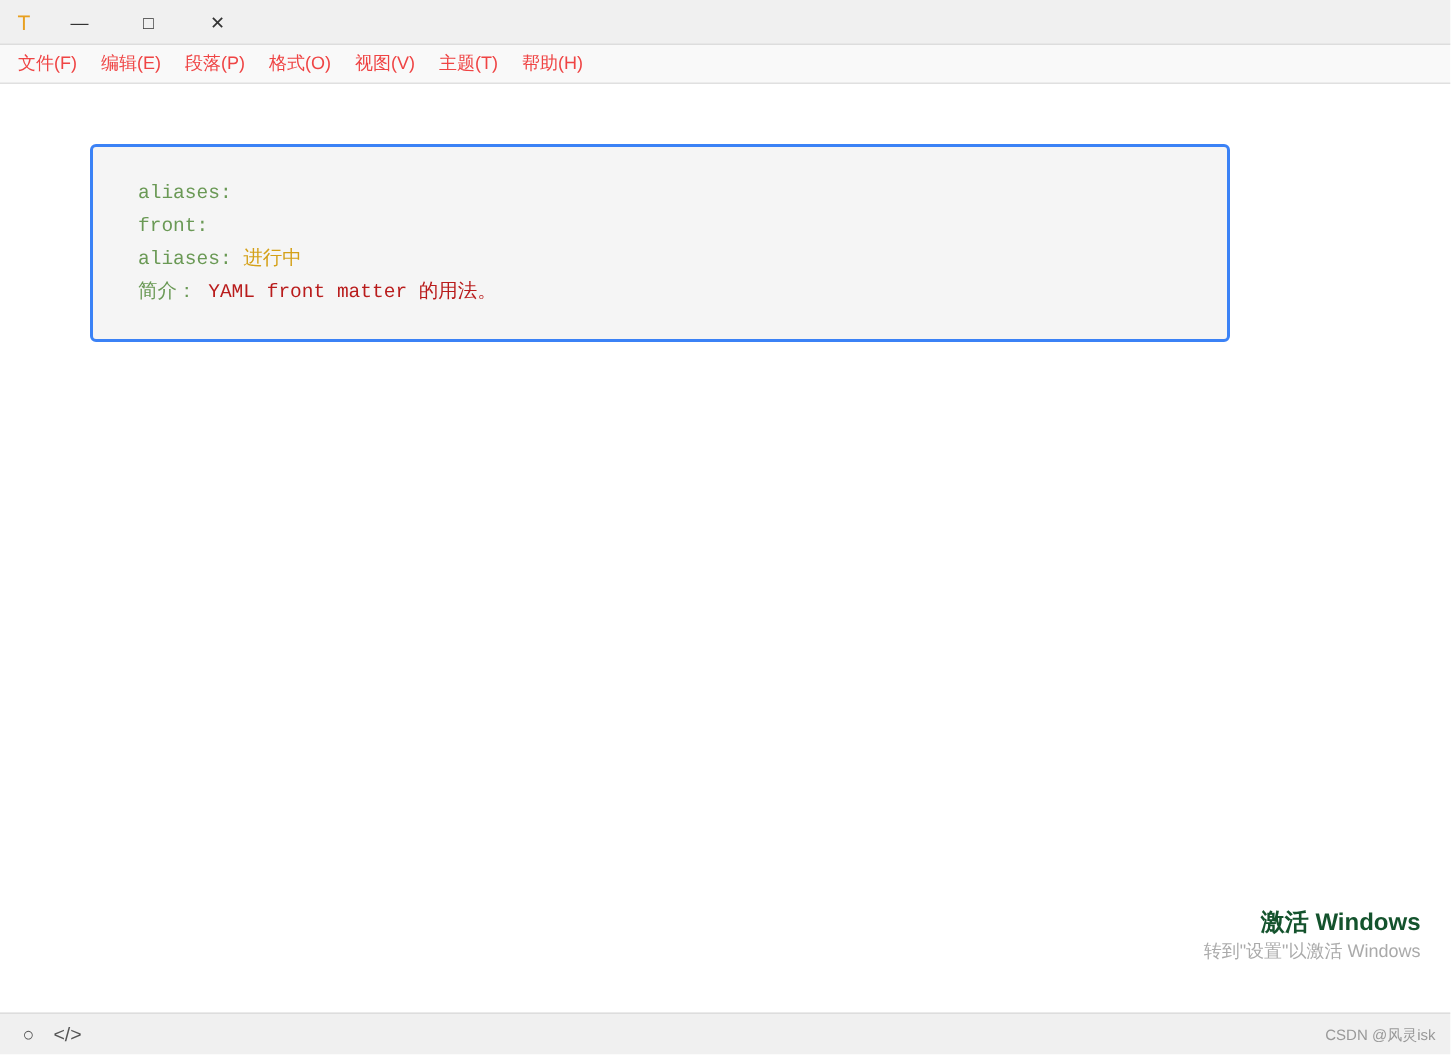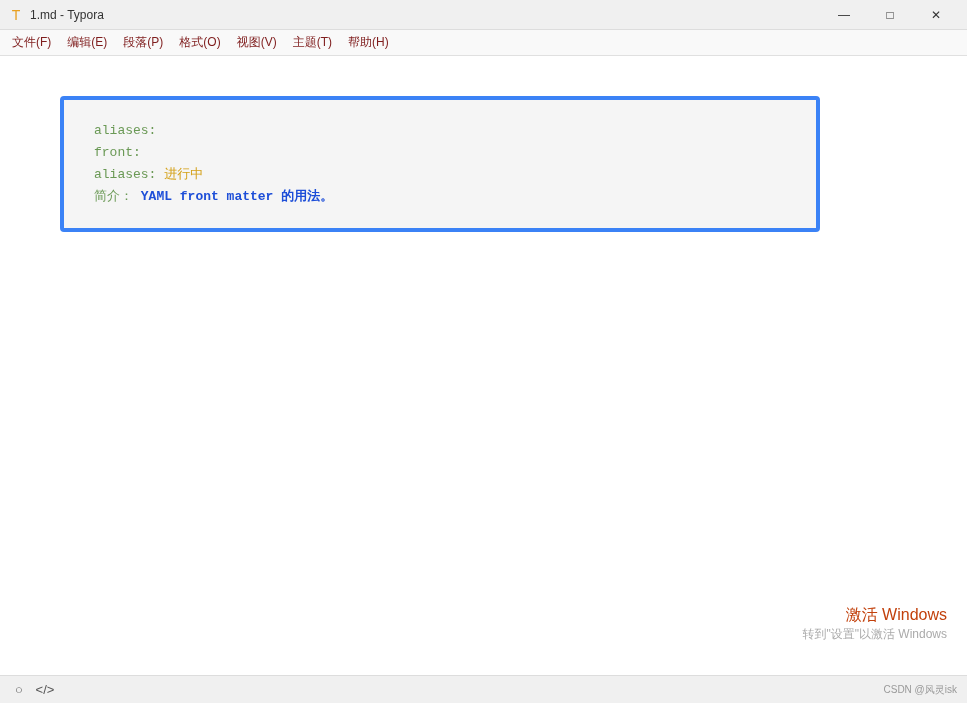--- a/index.html
+++ b/index.html
@@ -72,21 +72,21 @@
       display: flex;
       align-items: center;
       padding: 0 4px;
       border-bottom: 1px solid #e0e0e0;
       flex-shrink: 0;
     }
 
     .menu-item {
       padding: 7px 8px;
       font-size: 12px;
-      color: #7f1d1d;
+      color: #ef4444;
       cursor: pointer;
       border-radius: 2px;
     }
 
     
     .main-content {
       flex: 1;
       background: #ffffff;
       display: flex;
       flex-direction: column;
@@ -94,37 +94,36 @@
     }
 
     .editor-area {
       flex: 1;
       padding: 40px 60px;
       overflow-y: auto;
     }
 
     
     .yaml-block {
-      border: 4px solid #3b82f6;
+      border: 2px solid #3b82f6;
       border-radius: 4px;
       background: #f5f5f5;
       padding: 20px 30px;
       font-family: 'Courier New', Courier, monospace;
       font-size: 13px;
       line-height: 1.7;
       max-width: 760px;
     }
 
     .yaml-key {
       color: #6a9955;
     }
 
     .yaml-value-default {
-      color: #1d4ed8;
-      font-weight: bold;
+      color: #b91c1c;
     }
 
     .yaml-value-orange {
       color: #d4a017;
     }
 
     .yaml-list-item {
       color: #333;
     }
 
@@ -166,37 +165,36 @@
     .windows-activation {
       position: absolute;
       bottom: 60px;
       right: 20px;
       text-align: right;
       pointer-events: none;
     }
 
     .windows-activation-title {
       font-size: 16px;
-      color: #c2410c;
-      font-weight: 400;
+      color: #14532d;
+      font-weight: 700;
     }
 
     .windows-activation-subtitle {
       font-size: 12px;
       color: #aaa;
     }
   </style>
 </head>
 <body>
 
 <div class="title-bar">
   <div class="title-bar-icon">
     <span>T</span>
   </div>
-  <div class="title-bar-text">1.md - Typora</div>
   <div class="title-bar-controls">
     <button class="title-btn">—</button>
     <button class="title-btn">□</button>
     <button class="title-btn close">✕</button>
   </div>
 </div>
 
 <div class="menu-bar">
   <div class="menu-item">文件(F)</div>
   <div class="menu-item">编辑(E)</div>

